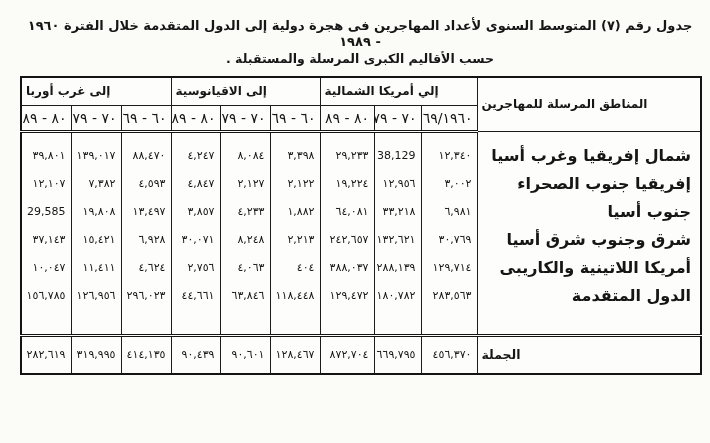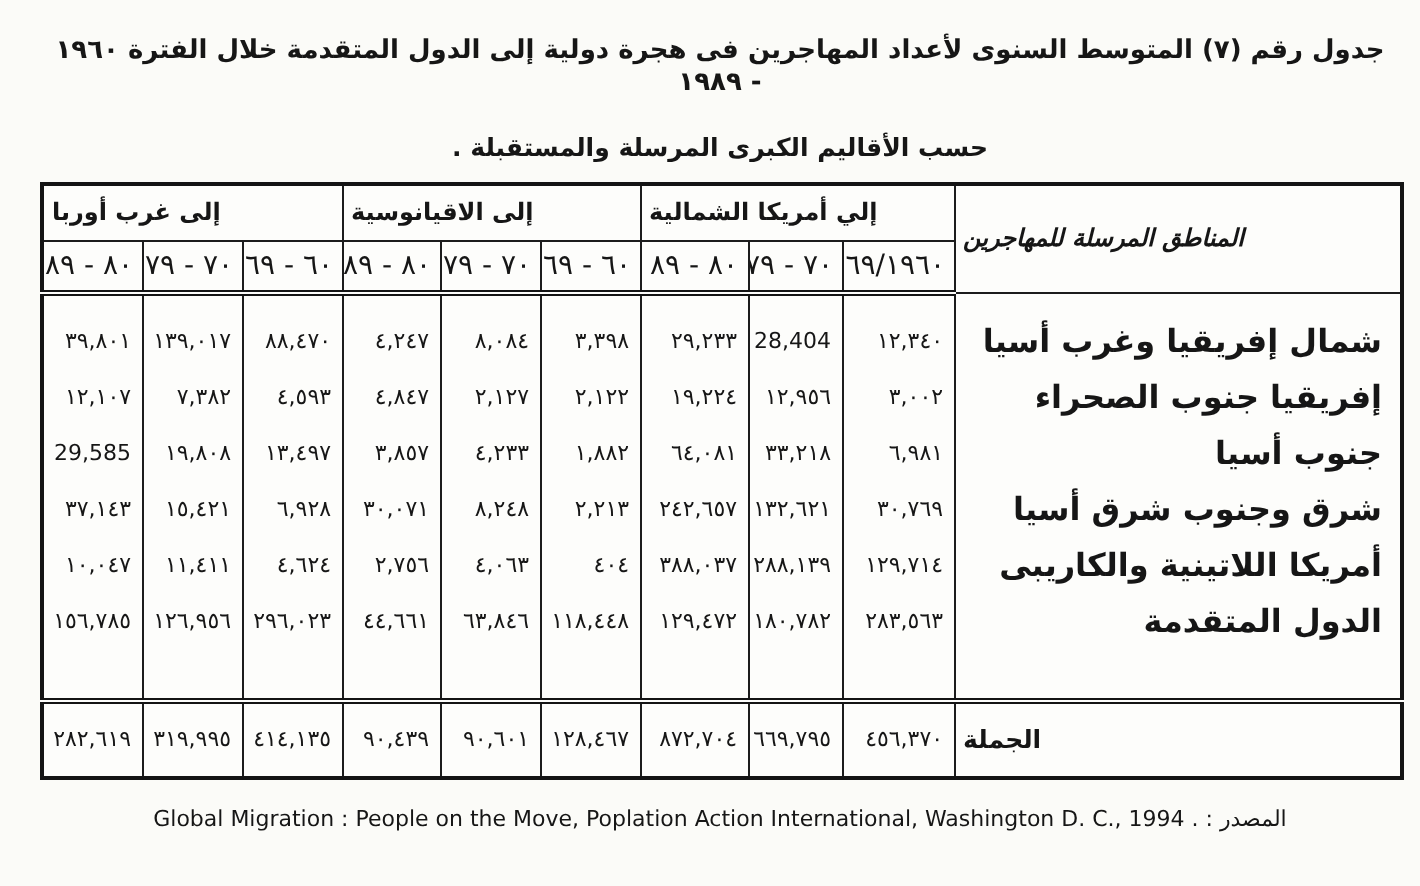--- a/index.html
+++ b/index.html
@@ -22,21 +22,21 @@
     font-weight: bold;
     font-size: 13px;
     line-height: 1.25;
     margin: 4px 4px 0 4px;
   }
   .subtitle {
     direction: rtl;
     text-align: center;
     font-weight: bold;
     font-size: 12.5px;
-    margin-top: 15px;
+    margin-top: 0;
   }
   table.migration {
     direction: rtl;
     border-collapse: collapse;
     table-layout: fixed;
     width: 680px;
     margin: 10px auto 0 auto;
     background: #fdfdfb;
   }
   table.migration th, table.migration td {
@@ -53,21 +53,20 @@
     font-weight: bold;
     height: 27px;
     text-align: left;
   }
   thead th.corner {
     font-size: 12.5px;
     font-weight: bold;
     text-align: center;
     vertical-align: middle;
     border-bottom: 3px double #141414;
-    font-style: italic;
   }
   thead tr.decades th {
     font-size: 14px;
     font-weight: normal;
     height: 24px;
     text-align: center;
     border-bottom: 3px double #141414;
   }
   tbody th.region {
     font-size: 16px;
@@ -143,21 +142,21 @@
         <th>٨٠ - ٨٩</th>
         <th>٦٠ - ٦٩</th>
         <th>٧٠ - ٧٩</th>
         <th>٨٠ - ٨٩</th>
       </tr>
     </thead>
     <tbody>
         <tr>
           <th class="region">شمال إفريقيا وغرب أسيا</th>
           <td class="num">١٢,٣٤٠</td>
-          <td class="num">28,404</td>
+          <td class="num">38,129</td>
           <td class="num">٢٩,٢٣٣</td>
           <td class="num">٣,٣٩٨</td>
           <td class="num">٨,٠٨٤</td>
           <td class="num">٤,٢٤٧</td>
           <td class="num">٨٨,٤٧٠</td>
           <td class="num">١٣٩,٠١٧</td>
           <td class="num">٣٩,٨٠١</td>
         </tr>
         <tr>
           <th class="region">إفريقيا جنوب الصحراء</th>
@@ -229,18 +228,14 @@
           <td class="num">١٢٨,٤٦٧</td>
           <td class="num">٩٠,٦٠١</td>
           <td class="num">٩٠,٤٣٩</td>
           <td class="num">٤١٤,١٣٥</td>
           <td class="num">٣١٩,٩٩٥</td>
           <td class="num">٢٨٢,٦١٩</td>
         </tr>
       </tfoot>
   </table>
 
-  <div class="source">
-    <span>المصدر :</span>
-    <span class="en">Global Migration : People on the Move, Poplation Action International, Washington D. C., 1994 .</span>
-  </div>
 
 </div>
 
 </body></html>

